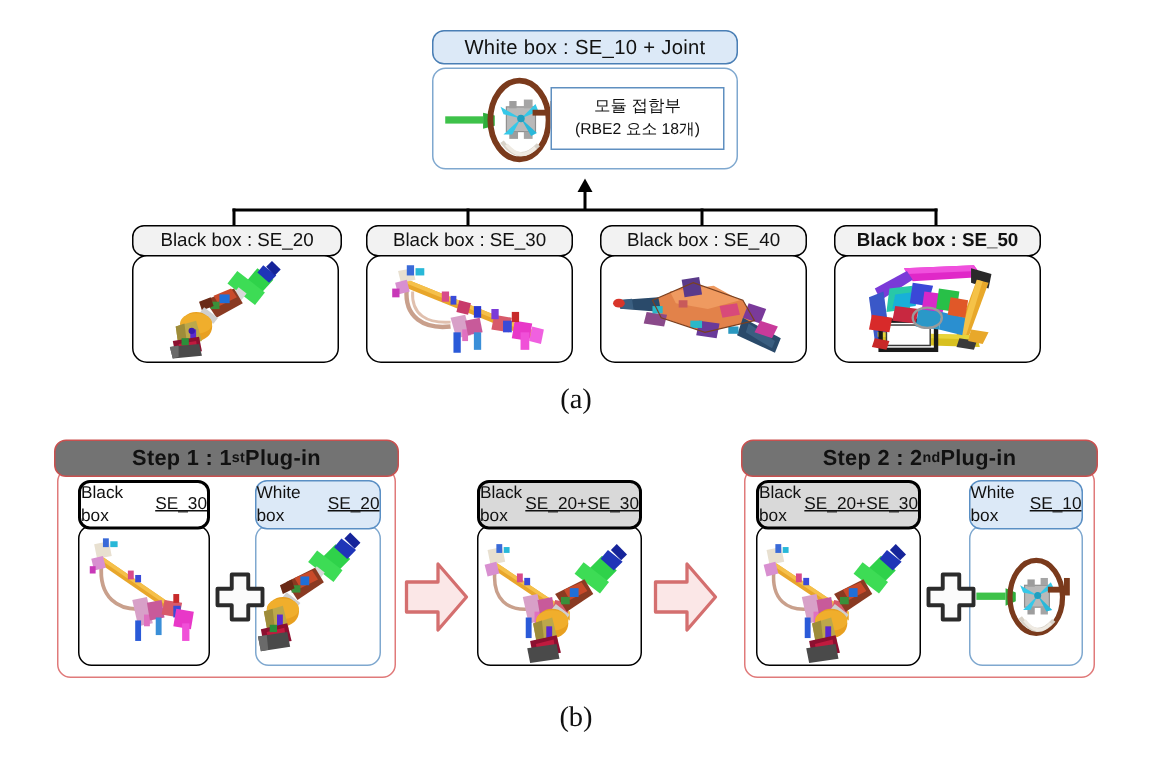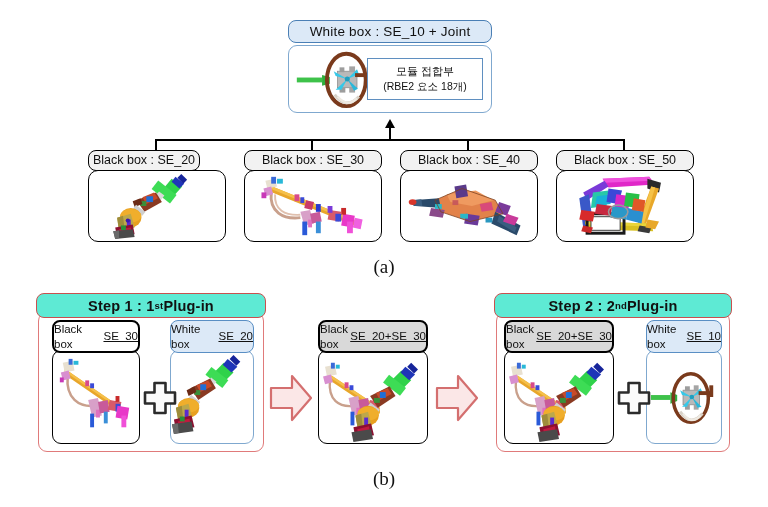--- a/index.html
+++ b/index.html
@@ -85,21 +85,21 @@
   .caption {
     position:absolute;
     width:60px; text-align:center;
     font-family:"Liberation Serif", serif;
     font-size:19px; color:#111;
   }
 
   
   .step-head {
     position:absolute;
-    background:#5eead4;
+    background:#737373;
     border:1.8px solid #c9504f;
     border-radius:8px;
     height:25px;
     display:flex; align-items:center; justify-content:center;
     font-size:14.5px; font-weight:bold; color:#111;
     letter-spacing:.2px;
     z-index:3;
   }
   .step-head sup { font-size:9.5px; vertical-align:super; font-weight:bold; }
 
@@ -187,21 +187,21 @@
   </div>
 
   <div class="arrow-up" style="left:385px; top:119px;"></div>
   <div class="tree-line" style="left:389px; top:128px; width:2px; height:12px;"></div>
   <div class="tree-line" style="left:155px; top:139px; width:470px; height:2px;"></div>
   <div class="tree-line" style="left:155px; top:139px; width:2px; height:13px;"></div>
   <div class="tree-line" style="left:311px; top:139px; width:2px; height:13px;"></div>
   <div class="tree-line" style="left:467px; top:139px; width:2px; height:13px;"></div>
   <div class="tree-line" style="left:623px; top:139px; width:2px; height:13px;"></div>
 
-  <div class="pill bb-head" style="left:88px; top:150px; width:112px;">Black box : SE_20</div>
+  <div class="pill bb-head" style="left:88px; top:150px; width:140px;">Black box : SE_20</div>
   <div class="bb-body" style="left:88px; top:170px; width:138px; height:72px;">
     <svg class="model" viewBox="0 0 138 72">
 
       <polygon points="84,8 95,16 84,28 74,20" fill="#2fd24a"></polygon>
       <rect x="64" y="16" width="24" height="11" fill="#3ddc55" transform="rotate(38 76 22)"></rect>
       <polygon points="88,6 97,13 92,18 84,11" fill="#1f35b8"></polygon>
       <polygon points="94,3 100,9 96,13 90,7" fill="#16249a"></polygon>
       <rect x="68" y="22" width="7" height="9" fill="#d9d9d9" transform="rotate(38 71 26)"></rect>
 
       <polygon points="48,30 68,22 74,32 56,42" fill="#8a3a22"></polygon>
@@ -290,21 +290,21 @@
       <rect x="86" y="48" width="7" height="5" fill="#2a98c0"></rect>
 
       <polygon points="80,34 92,32 94,40 82,42" fill="#d84a7a"></polygon>
       <polygon points="108,44 120,48 116,56 104,52" fill="#c83a9a"></polygon>
       <rect x="52" y="30" width="6" height="5" fill="#c85a5a"></rect>
 
       <path d="M34,30 L62,18 L96,30 L104,44 L70,52 L40,42 Z" fill="none" stroke="#7a4020" stroke-width="0.8"></path>
     </svg>
   </div>
 
-  <div class="pill bb-head" style="left:556px; top:150px; width:138px;">Black box : SE_50</div>
+  <div class="pill bb-head" style="left:556px; top:150px; width:138px;font-weight:bold;">Black box : SE_50</div>
   <div class="bb-body" style="left:556px; top:170px; width:138px; height:72px;">
     <svg class="model" viewBox="0 0 138 72">
 
       <polygon points="46,8 94,6 100,14 52,17" fill="#e028c8"></polygon>
       <polygon points="46,8 94,6 96,10 48,12" fill="#f050dd"></polygon>
       <polygon points="92,8 106,12 104,22 92,18" fill="#2a2a2a"></polygon>
 
       <polygon points="26,22 48,10 52,16 30,30" fill="#7a3ad8"></polygon>
       <polygon points="22,28 32,24 36,54 26,58" fill="#3a58c8"></polygon>
 

